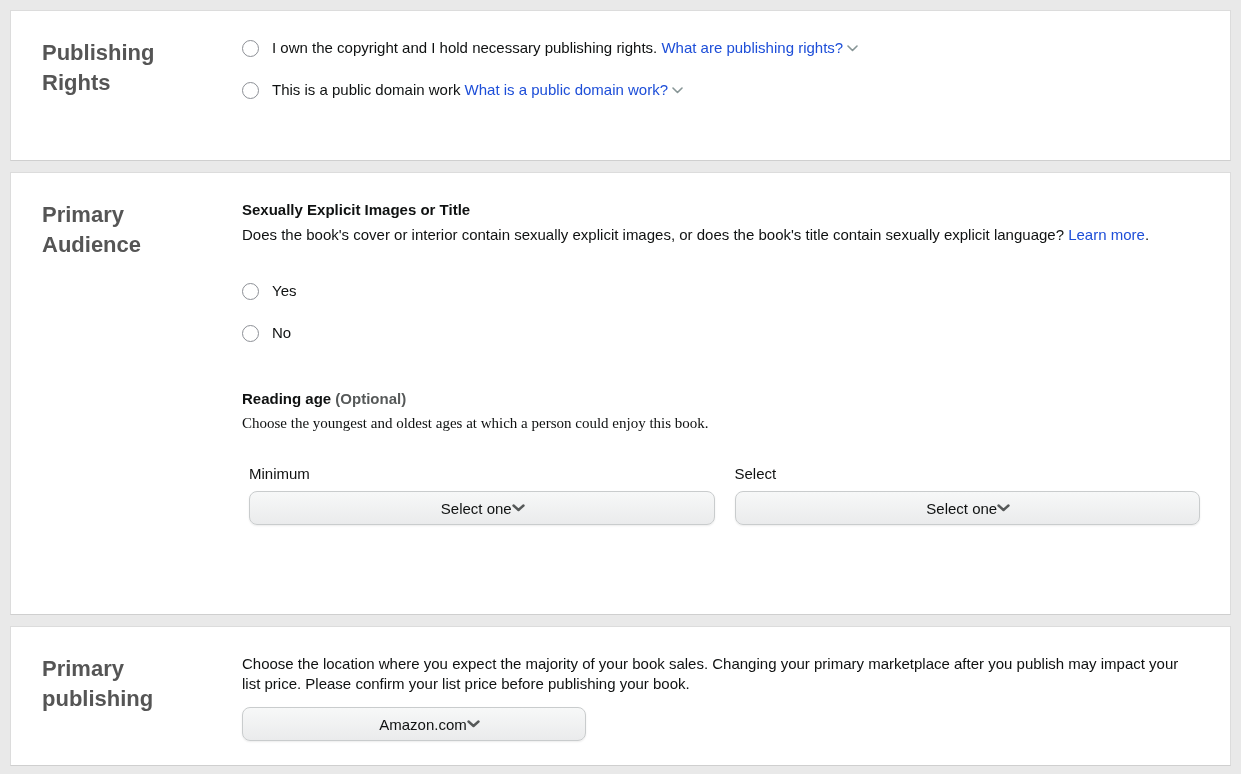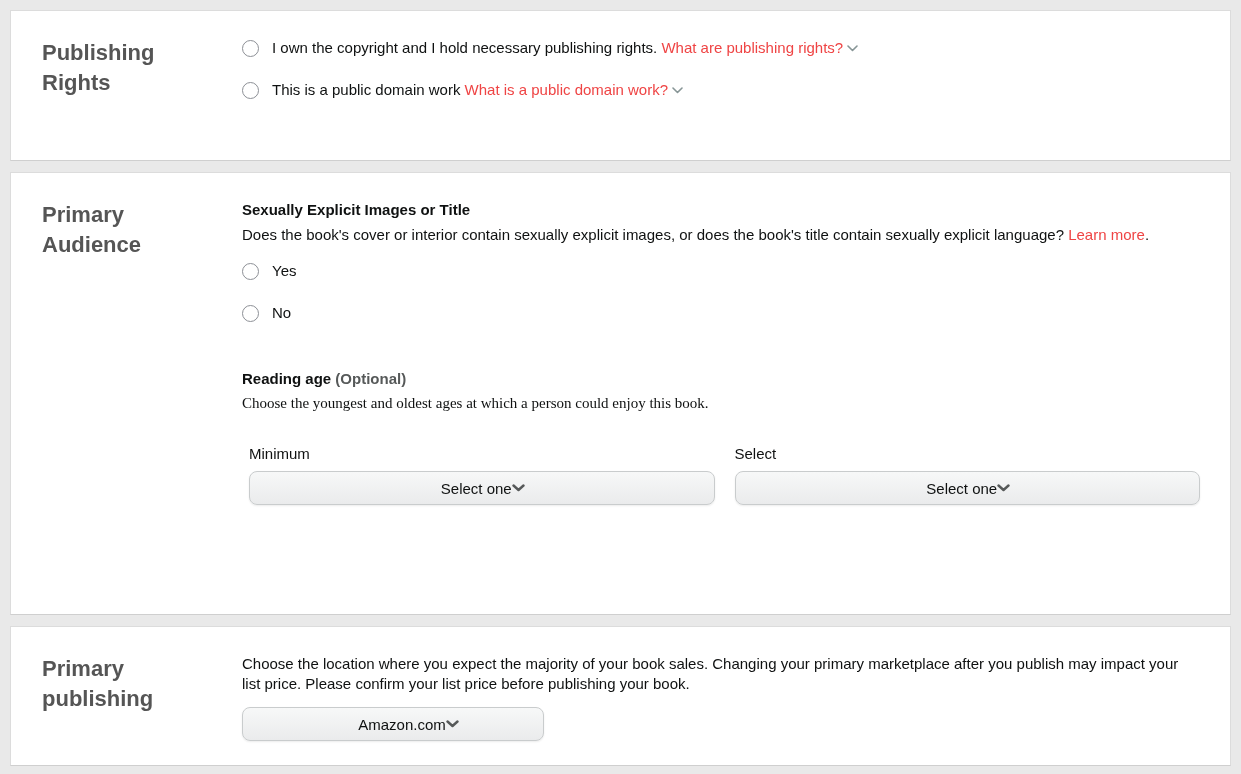--- a/index.html
+++ b/index.html
@@ -56,21 +56,21 @@
     height: 17px;
     border: 1.5px solid #8d9096;
     border-radius: 50%;
     background: #ffffff;
     flex: 0 0 17px;
     margin-right: 13px;
   }
   .radio-label { line-height: 20px; }
 
   a.link, .link {
-    color: #ef4444;
+    color: #1d4ed8;
     text-decoration: none;
     cursor: pointer;
   }
   .chev {
     display: inline-block;
     margin-left: 4px;
     vertical-align: 1px;
   }
   .chev svg { display: block; }
 
@@ -80,21 +80,21 @@
     line-height: 20px;
     color: #0f1111;
   }
   .para {
     line-height: 20px;
     margin-top: 5px;
     max-width: 960px;
   }
   .optional { color: #565959; font-weight: bold; }
 
-  .gap-after-para { margin-top: 16px; }
+  .gap-after-para { margin-top: 36px; }
 
   .reading-age-block { margin-top: 46px; }
   .reading-desc { margin-top: 4px; line-height: 20px; font-family: Liberation Serif, serif; }
 
   .dd-row {
     display: flex;
     gap: 20px;
     margin-top: 32px;
     margin-left: 7px;
   }
@@ -110,21 +110,21 @@
     display: flex;
     align-items: center;
     justify-content: center;
     padding: 0 14px 0 16px;
     cursor: pointer;
     color: #0f1111;
   }
   .select-chev svg { display: block; }
 
   .marketplace-para { line-height: 20px; max-width: 960px; }
-  .marketplace-select { width: 302px; margin-top: 13px; padding-left: 45px; }
+  .marketplace-select { width: 344px; margin-top: 13px; padding-left: 45px; }
 </style>
 </head>
 <body>
 
 <div class="page">
 
   <section class="card card-publishing">
     <div class="heading-col">
       <h2 class="section-heading">Publishing Rights</h2>
     </div>

